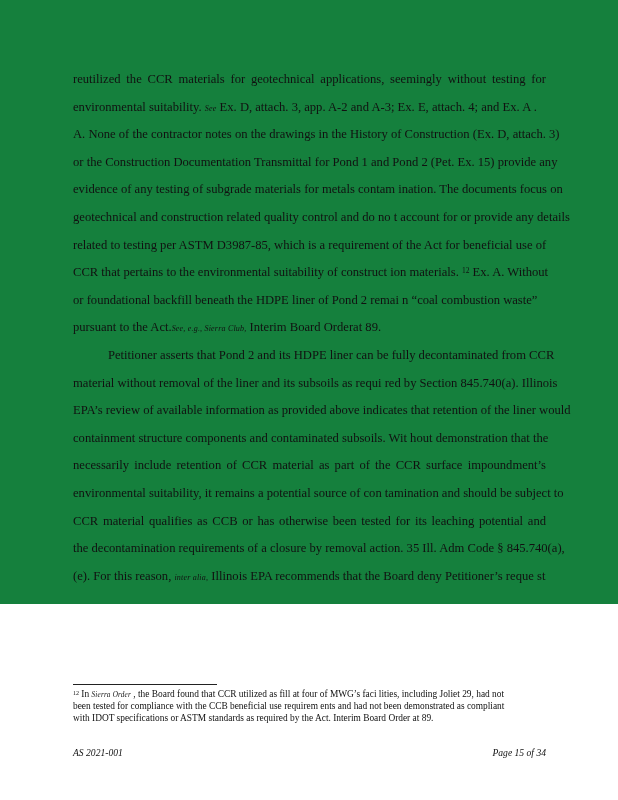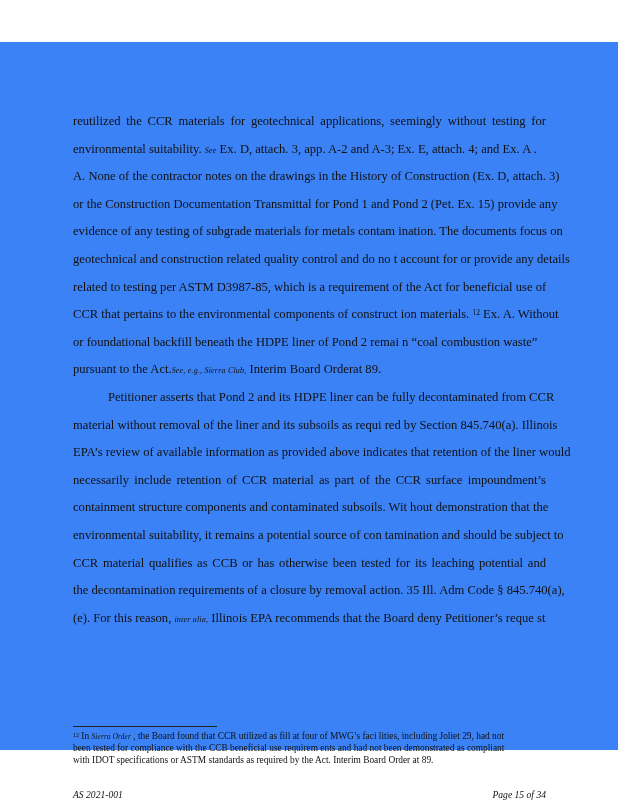--- a/index.html
+++ b/index.html
@@ -1,18 +1,18 @@
 <!DOCTYPE html>
 <html><head>
 <meta charset="utf-8">
 <style>
   html, body { margin: 0; padding: 0; background: #ffffff; }
   body { width: 618px; height: 800px; position: relative; overflow: hidden;
          font-family: "Liberation Serif", "DejaVu Serif", serif; color: #111; }
-  .page { position: absolute; left: 0; top: 0; width: 618px; height: 708px; background: #3b82f6; margin-top: 42px; }
+  .page { position: absolute; left: 0; top: 0; width: 618px; height: 604px; background: #15803d; }
   .body-text { position: absolute; left: 73px; width: 473px; top: 66px; font-size: 12.6px; line-height: 27.6px; }
   .line { height: 27.6px; white-space: nowrap; }
   .just { text-align: justify; text-align-last: justify; white-space: normal; overflow: hidden; }
   .indent { padding-left: 35px; }
   .it { font-style: italic; font-size: 8px; letter-spacing: 0.2px; text-align: center; }
   sup { font-size: 7.5px; vertical-align: top; position: relative; top: -2px; }
   .fn-rule { position: absolute; left: 73px; top: 684px; width: 144px; height: 1px; background: #222; }
   .footnote { position: absolute; left: 73px; width: 474px; top: 688px; font-size: 9.4px; line-height: 12px; }
   .footnote .fl { white-space: nowrap; height: 12px; }
   .footnote sup { font-size: 6px; top: -1px; }
@@ -24,28 +24,28 @@
 
 <div class="page">
   <div class="body-text">
     <div class="line just">reutilized the CCR materials for geotechnical applications, seemingly without testing for</div>
     <div class="line"><span>environmental suitability. </span><span class="it">See</span><span>  Ex. D, attach. 3, app. A-2 and A-3; Ex. E, attach. 4; and Ex. A .</span></div>
     <div class="line">A. None of the contractor notes on the drawings in the History of Construction (Ex. D, attach. 3)</div>
     <div class="line">or the Construction Documentation Transmittal for Pond 1 and Pond 2 (Pet. Ex. 15) provide any</div>
     <div class="line">evidence of any testing of subgrade materials for metals contam  ination. The documents focus on</div>
     <div class="line">geotechnical and construction related quality control and do no  t account for or provide any details</div>
     <div class="line">related to testing per ASTM D3987-85, which is a requirement of    the Act for beneficial use of</div>
-    <div class="line"><span>CCR that pertains to the environmental components of construct    ion materials. </span><sup>12</sup><span> Ex. A. Without</span></div>
+    <div class="line"><span>CCR that pertains to the environmental suitability of construct    ion materials. </span><sup>12</sup><span> Ex. A. Without</span></div>
     <div class="line">or foundational backfill beneath the HDPE liner of Pond 2 remai          n “coal combustion waste”</div>
     <div class="line"><span>pursuant to the Act.</span><span class="it">See,    e.g.,    Sierra     Club,</span><span>    Interim Board Orderat 89.</span></div>
     <div class="line indent">Petitioner asserts that Pond 2 and its HDPE liner can be fully decontaminated from CCR</div>
     <div class="line">material without removal of the liner and its subsoils as requi red by Section 845.740(a). Illinois</div>
     <div class="line">EPA’s review of available information as provided above indicates that retention of the liner would</div>
+    <div class="line">containment structure components and contaminated subsoils. Wit    hout demonstration that the</div>
     <div class="line just">necessarily include retention of CCR material as part of the CCR surface impoundment’s</div>
-    <div class="line">containment structure components and contaminated subsoils. Wit    hout demonstration that the</div>
     <div class="line">environmental suitability, it remains a potential source of con tamination and should be subject to</div>
     <div class="line just">CCR material qualifies as CCB or has otherwise been tested for its leaching potential and</div>
     <div class="line">the decontamination requirements  of a closure by removal action. 35 Ill. Adm Code § 845.740(a),</div>
     <div class="line"><span>(e). For this reason, </span><span class="it">inter    alia,</span><span>    Illinois EPA recommends that the Board deny Petitioner’s reque st</span></div>
   </div>
 
   <div class="fn-rule"></div>
 
   <div class="footnote">
     <div class="fl"><sup>12</sup><span> In </span><span class="it">Sierra    Order</span><span>  , the Board found that CCR utilized as fill at four of MWG’s faci lities, including Joliet 29, had not</span></div>

